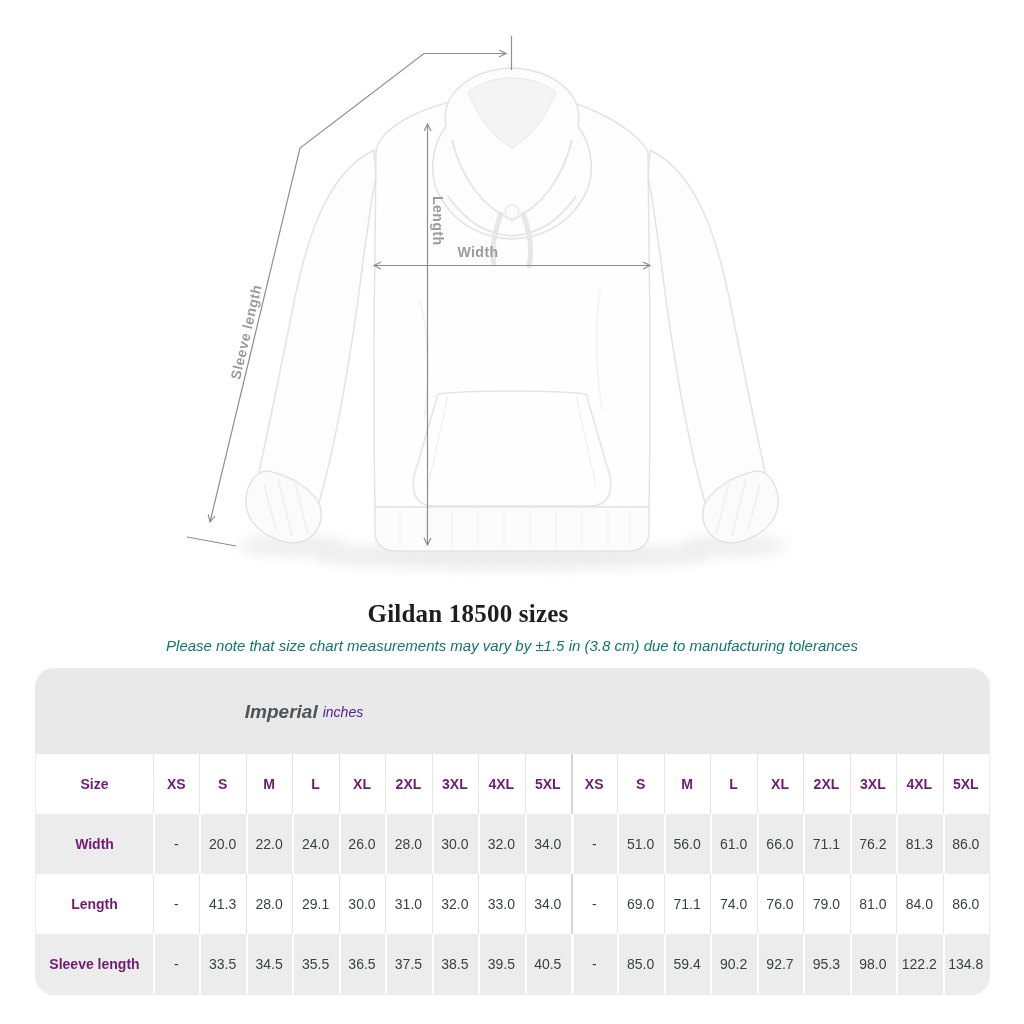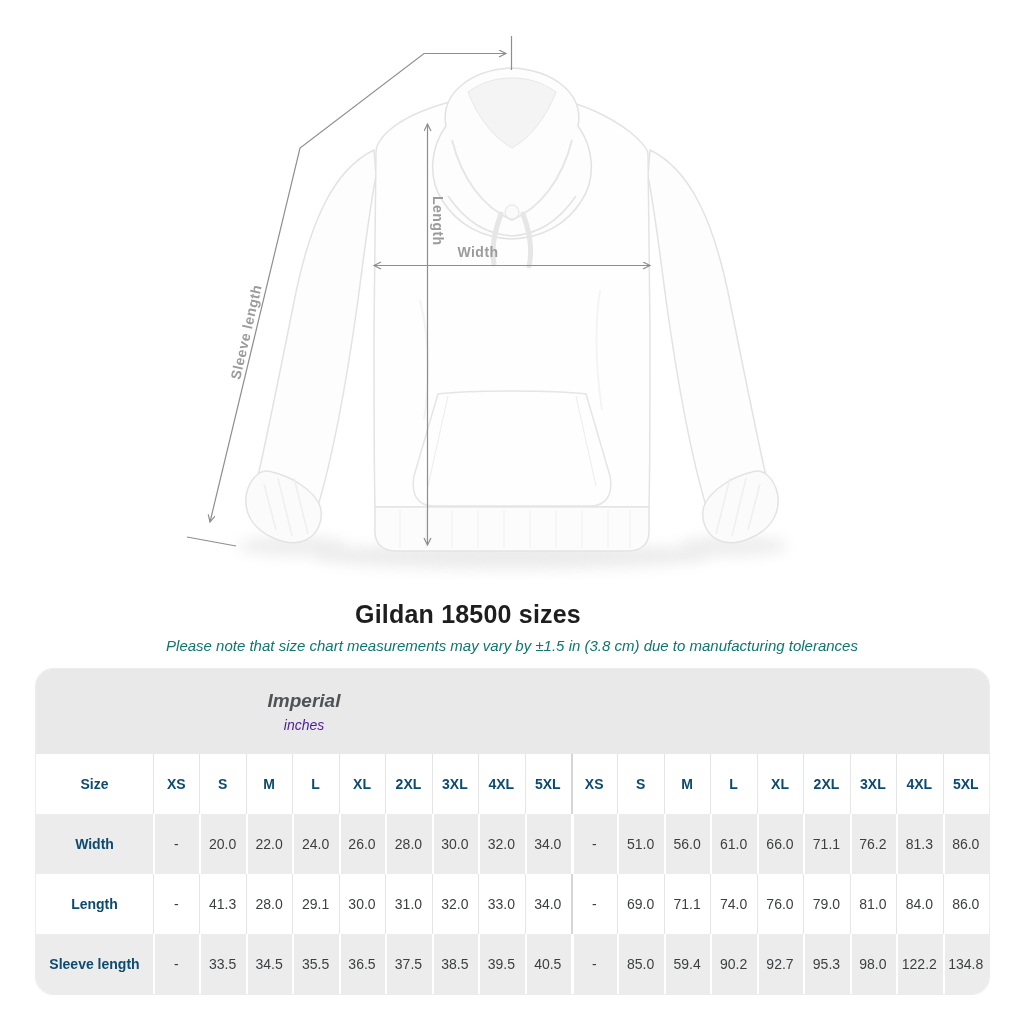--- a/index.html
+++ b/index.html
@@ -3,37 +3,37 @@
 <meta charset="utf-8">
 <style>
   html,body { margin:0; padding:0; background:#ffffff; }
   body { width:1024px; height:1024px; font-family:"Liberation Sans","DejaVu Sans",sans-serif; }
   .page { position:relative; width:1024px; height:1024px; background:#fff; overflow:hidden; }
 
   .figure { position:absolute; top:0; left:0; width:1024px; height:580px; }
   .figure svg { position:absolute; top:0; left:0; width:100%; height:100%; }
 
   .title { position:absolute; top:600px; left:0; width:936px; text-align:center;
-           font-size:25px; font-weight:bold; color:#1e1e1e; letter-spacing:0.2px; }
+           font-size:25px; font-weight:bold; color:#1e1e1e; letter-spacing:0.2px;font-family:Liberation Serif, serif; }
   .note  { position:absolute; top:637px; left:0; width:1024px; text-align:center;
            font-size:15px; font-style:italic; color:#0f766e; }
 
   .size-table { position:absolute; left:35px; top:668px; width:955px; box-sizing:border-box;
                 border:1px solid #ececec; border-radius:18px; overflow:hidden; background:#fff; }
   .band { display:flex; background:#e9e9e9; height:85px; }
-  .band-half { display:flex; flex-direction:column; align-items:center; justify-content:center; gap:5px; }
+  .band-half { display:flex; flex-direction:row; align-items:center; justify-content:center; gap:5px; }
   .band-half.imp { width:536px; }
   .band-half.met { flex:1; }
   .g-label { font-size:19px; font-weight:bold; font-style:italic; color:#4e5357; }
   .g-unit  { font-size:14px; font-style:italic; color:#4c1d95; }
 
   .row { display:grid; grid-template-columns:117px repeat(18,1fr); height:60px; }
   .row .c { display:flex; align-items:center; justify-content:center;
             font-size:14px; color:#3c3f41; white-space:nowrap; }
-  .row .c.b { font-weight:bold; color:#0c4a6e; }
+  .row .c.b { font-weight:bold; color:#701a75; }
   .row.white { background:#ffffff; }
   .row.gray  { background:#ececec; }
   .row.white .c + .c { box-shadow: inset 1px 0 0 #e5e5e5; }
   .row.white .c.split { box-shadow: inset 2px 0 0 #d6d6d6; }
   .row.gray .c + .c { box-shadow: inset 2px 0 0 #ffffff; }
   .row.gray .c.split { box-shadow: inset 3px 0 0 #ffffff; }
 </style>
 </head>
 <body>
 

